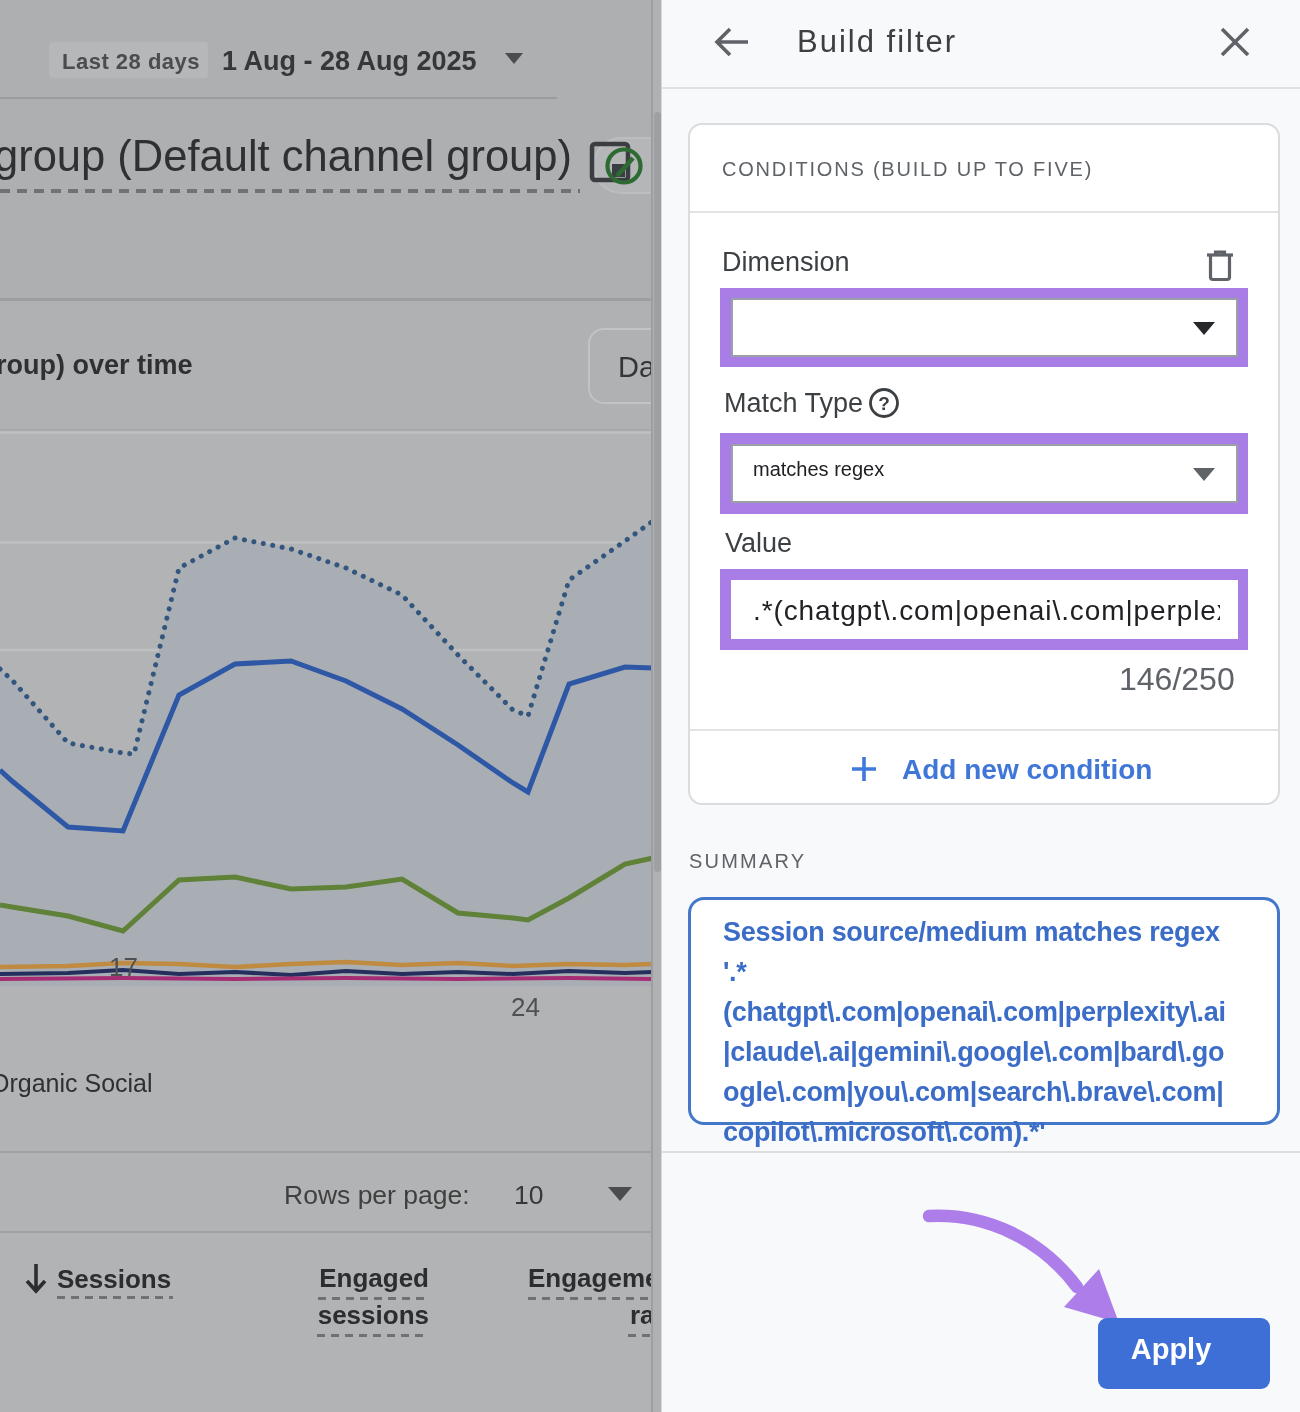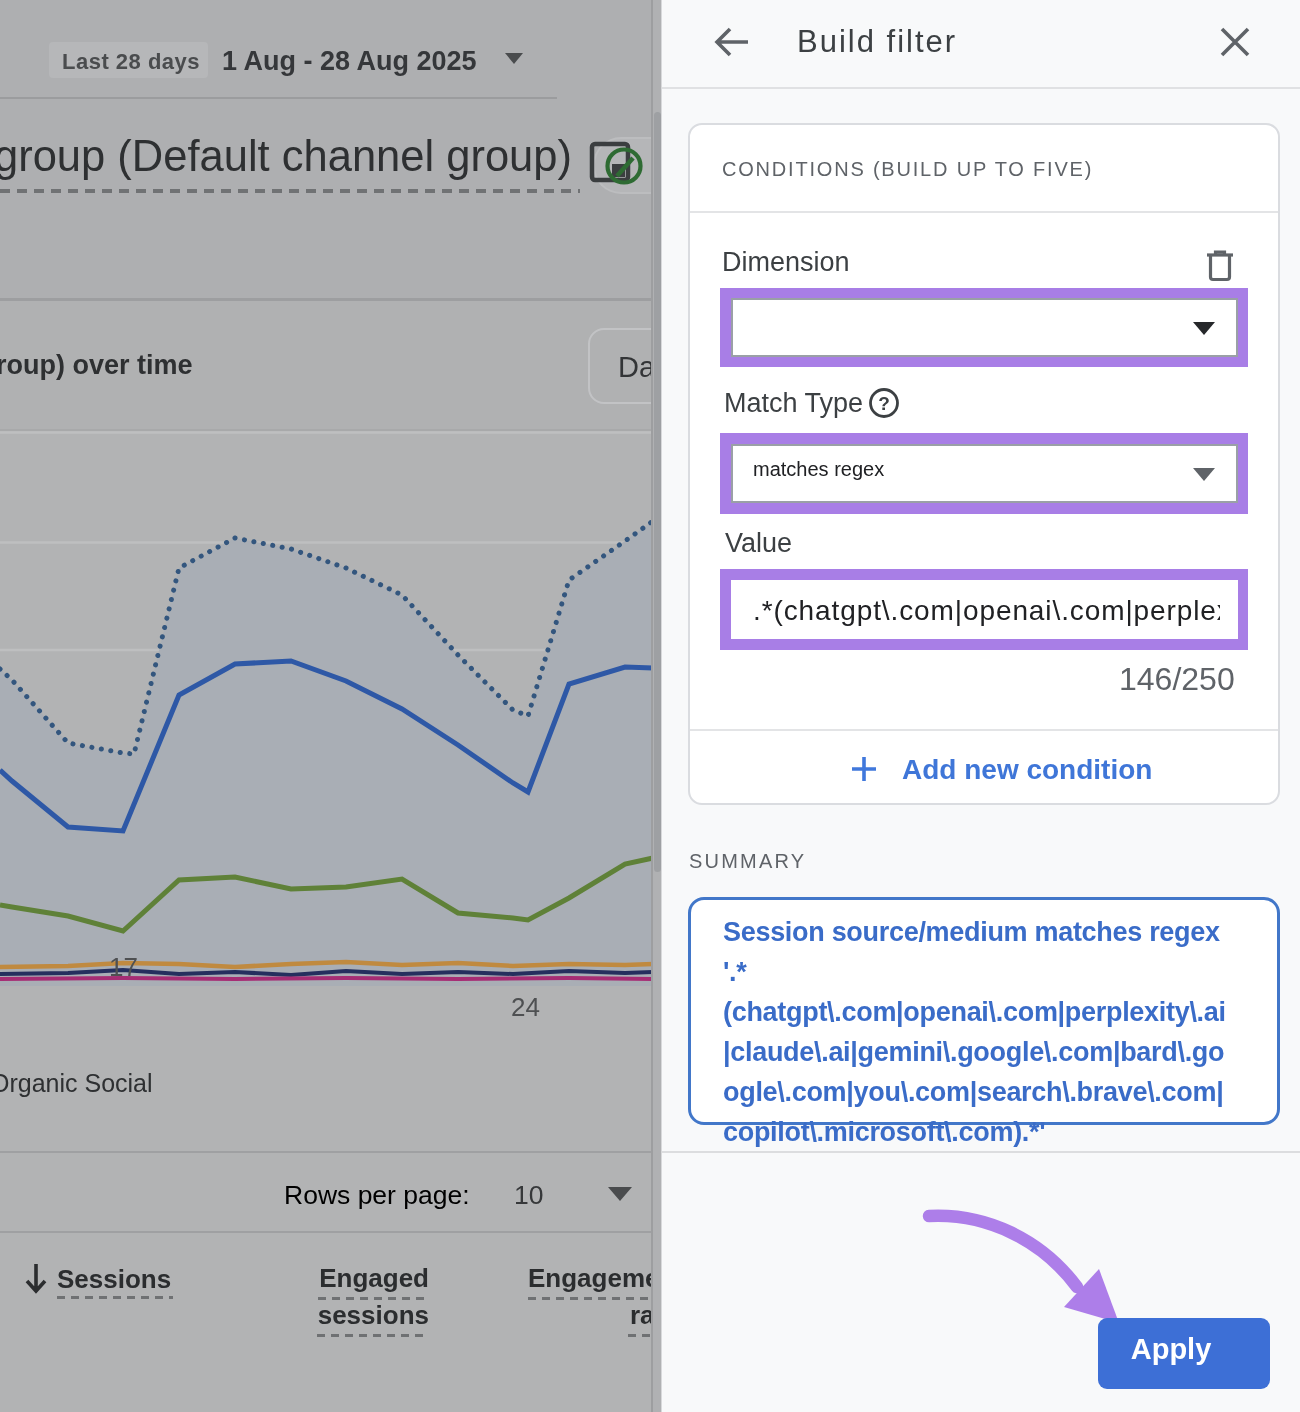--- a/index.html
+++ b/index.html
@@ -66,21 +66,21 @@
 
     <polyline points="0,979 123,978 235,979 346,978 458,979 569,978 653,979" fill="none" stroke="#a62d74" stroke-width="4"></polyline>
   </svg>
 
   <div class="abs" style="left:109px;top:952px;font-size:26px;color:#4e5052;">17</div>
   <div class="abs" style="left:499px;top:992px;font-size:26px;color:#4e5052;margin-left:12px;">24</div>
 
   <div class="abs" style="left:-10px;top:1069px;font-size:25px;color:#2e3032;">Organic Social</div>
 
   <div class="abs" style="left:0;top:1151px;width:653px;height:2px;background:#9fa0a2;"></div>
-  <div class="abs" style="left:284px;top:1180px;font-size:26.5px;color:#000000;">Rows per page:</div>
+  <div class="abs" style="left:284px;top:1180px;font-size:26.5px;color:#404040;">Rows per page:</div>
   <div class="abs" style="left:514px;top:1180px;font-size:26.5px;color:#36383a;">10</div>
   <div class="abs" style="left:608px;top:1187px;width:0;height:0;border-left:12px solid transparent;border-right:12px solid transparent;border-top:14px solid #4a4c4e;"></div>
   <div class="abs" style="left:0;top:1231px;width:653px;height:2px;background:#9fa0a2;"></div>
 
   <svg class="abs" style="left:22px;top:1262px;" width="28" height="34" viewBox="0 0 28 34">
     <path d="M14 2 V28 M5 19 L14 29 L23 19" fill="none" stroke="#2b2d2f" stroke-width="3.6"></path>
   </svg>
   <div class="abs" style="left:57px;top:1264px;font-size:26px;font-weight:700;color:#2b2d2f;">Sessions</div>
   <div class="abs" style="left:57px;top:1296px;width:116px;height:3px;background:repeating-linear-gradient(90deg,#6f7173 0 8px,transparent 8px 14px);"></div>
 

